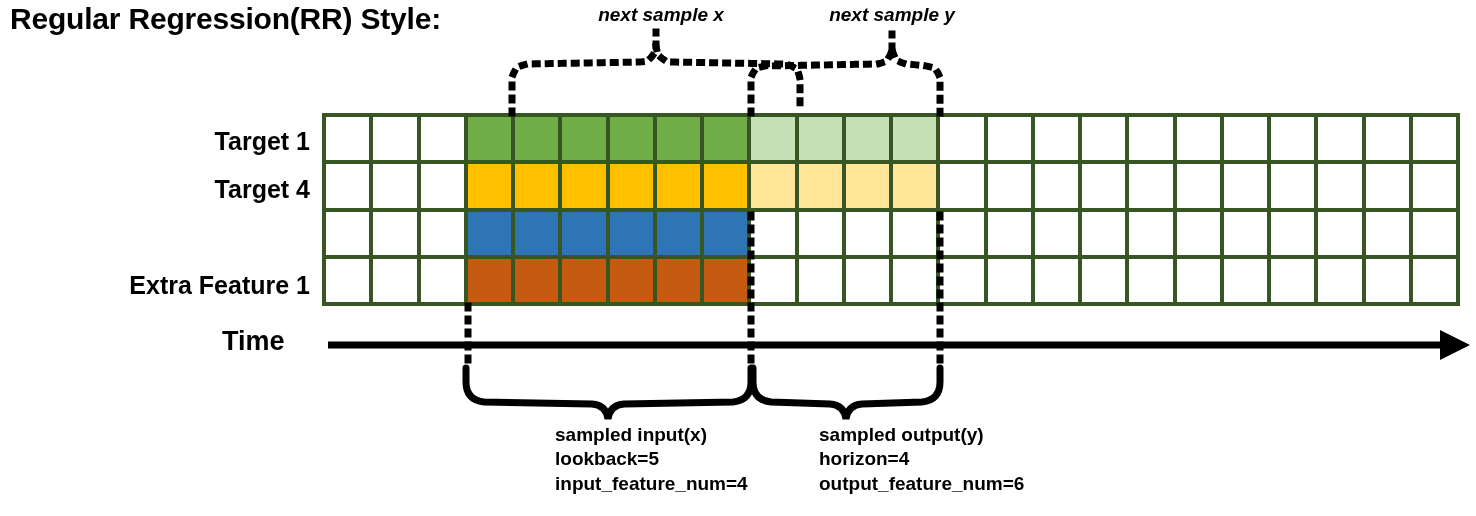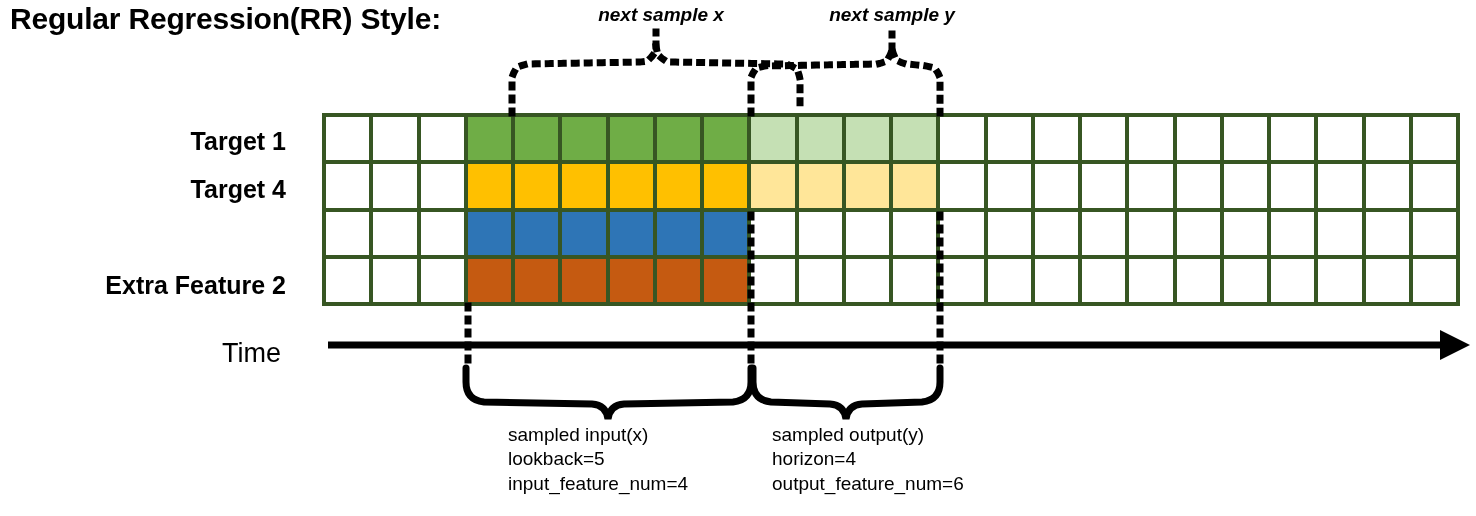--- a/index.html
+++ b/index.html
@@ -47,21 +47,21 @@
     text-align: right;
     line-height: 1;
   }
   #row-labels {
     position: absolute;
     left: 0px;
     top: 113px;
     width: 312px;
     height: 192px;
   }
-  #row-labels .row-label { position: absolute; right: 26px; }
+  #row-labels .row-label { position: absolute; right: 2px; }
 
   #grid {
     position: absolute;
     left: 322px;
     top: 113px;
     width: 1138px;
     height: 193px;
     background: #375623;
     display: grid;
     grid-template-columns: repeat(24, 1fr);
@@ -70,32 +70,32 @@
     padding: 4px;
     box-sizing: border-box;
   }
   .cell { background: #ffffff; }
 
   #time-label {
     position: absolute;
     left: 222px;
     top: 326px;
     font-size: 27px;
-    font-weight: 400;
-    color: #000000;
-    margin-top: 12px;
+    font-weight: 700;
+    color: #000000;
   }
 
   .bottom-label {
     position: absolute;
     font-size: 19px;
-    font-weight: 400;
+    font-weight: 700;
     color: #000000;
     line-height: 1.28;
     white-space: nowrap;
+    margin-left: 47px;
   }
   #label-input { left: 508px; top: 423px; }
   #label-output { left: 772px; top: 423px; }
 
   svg.overlay {
     position: absolute;
     left: 0; top: 0;
     width: 1476px;
     height: 516px;
     pointer-events: none;
@@ -107,21 +107,21 @@
 <div id="root">
 
   <div id="title">Regular Regression(RR) Style:</div>
 
   <div id="label-next-y" class="brace-label-top">next sample y</div>
   <div id="label-next-x" class="brace-label-top">next sample x</div>
 
   <div id="row-labels">
     <div class="row-label" style="top:16px">Target 1</div>
     <div class="row-label" style="top:64px">Target 4</div>
-    <div class="row-label" style="top:160px">Extra Feature 2</div>
+    <div class="row-label" style="top:160px">Extra Feature 1</div>
   </div>
 
   <div id="grid">
       <div class="cell" style="background: rgb(255, 255, 255);"></div>
       <div class="cell" style="background: rgb(255, 255, 255);"></div>
       <div class="cell" style="background: rgb(255, 255, 255);"></div>
       <div class="cell" style="background: rgb(111, 173, 70);"></div>
       <div class="cell" style="background: rgb(111, 173, 70);"></div>
       <div class="cell" style="background: rgb(111, 173, 70);"></div>
       <div class="cell" style="background: rgb(111, 173, 70);"></div>

